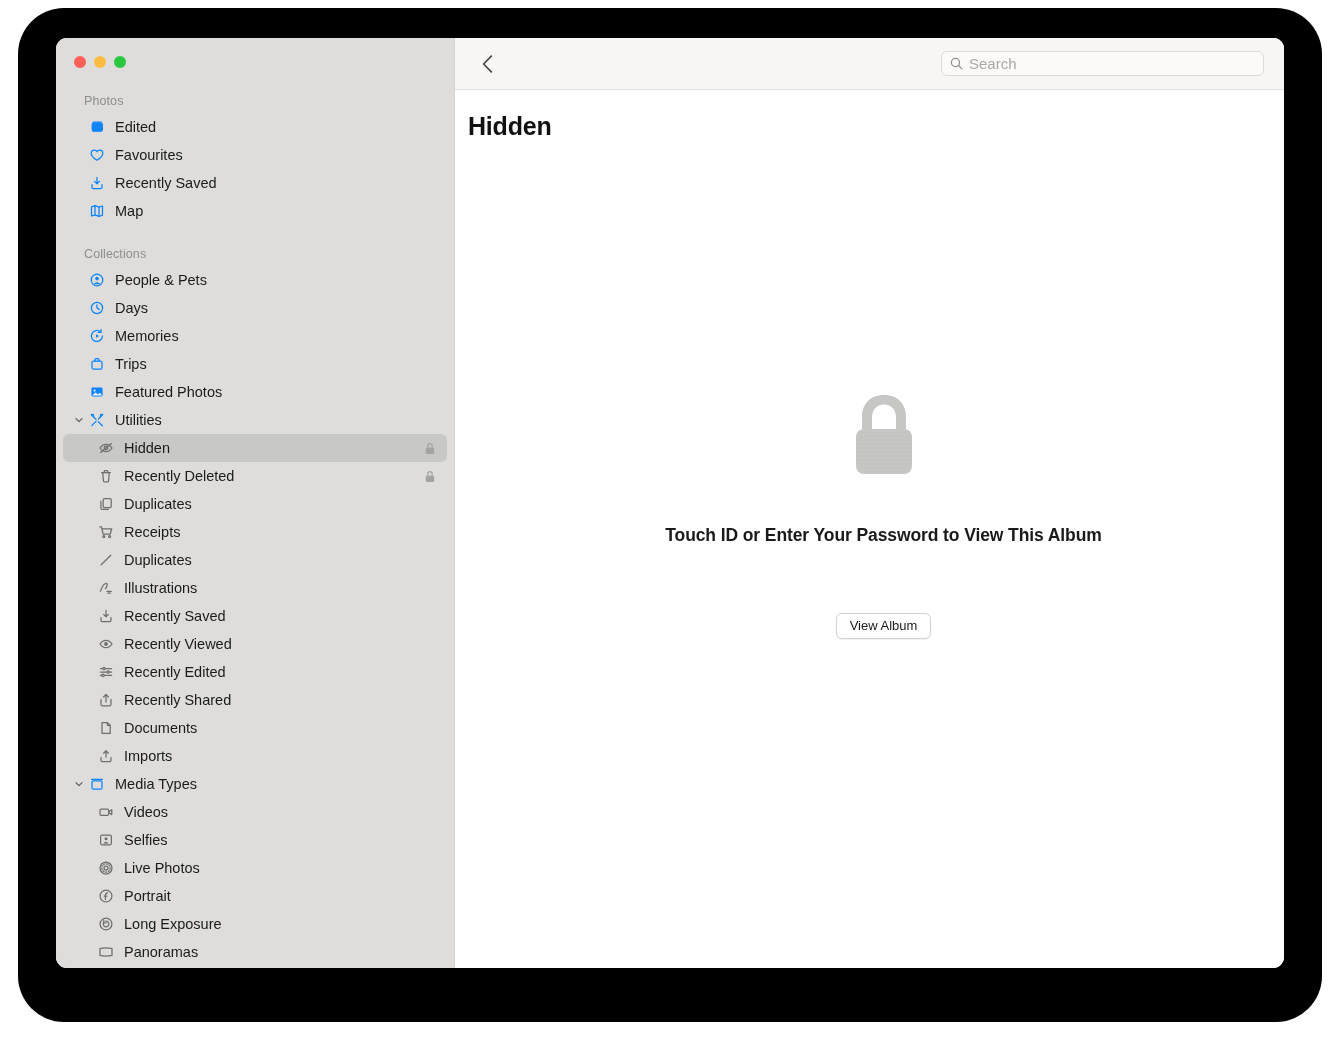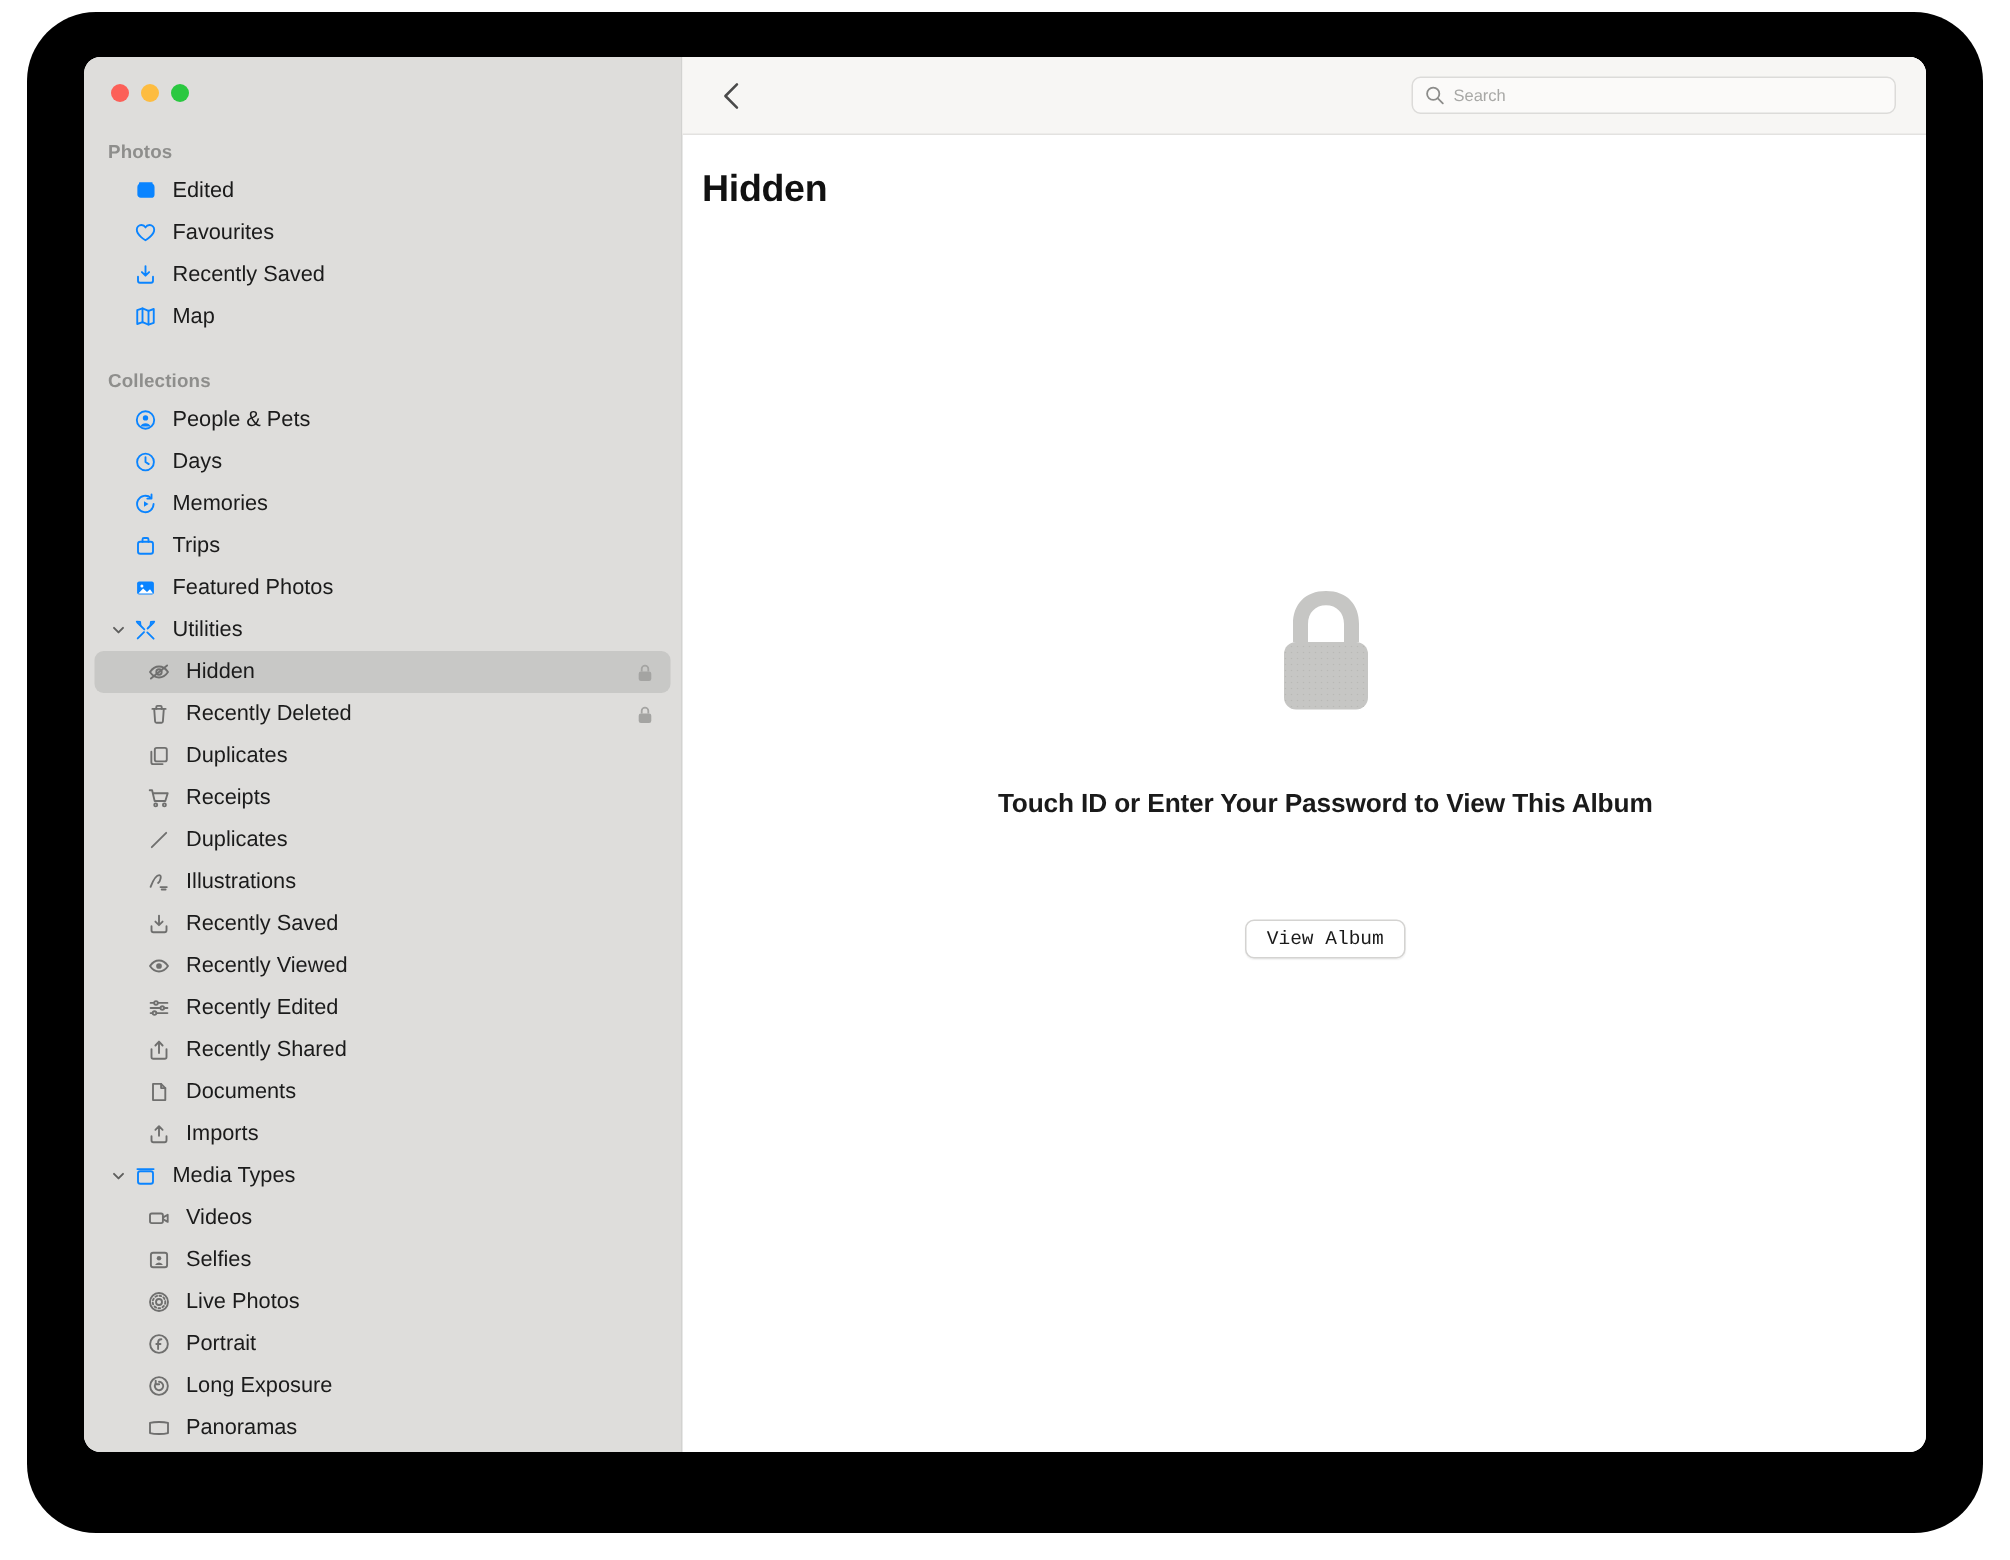--- a/index.html
+++ b/index.html
@@ -54,23 +54,24 @@
     height: 44px;
   }
   .tl { width: 12px; height: 12px; border-radius: 50%; }
   .tl-red { background: #fc6058; }
   .tl-yellow { background: #fdbc40; }
   .tl-green { background: #2ac840; }
 
   .section-header {
     font-size: 12.5px;
     color: #8e8e8c;
-    font-weight: 700;
+    font-weight: 400;
     padding: 12px 16px 5px 16px;
     letter-spacing: 0.1px;
+    margin-left: 12px;
   }
   .section-header.collections { padding-top: 22px; }
 
   .row {
     display: flex;
     align-items: center;
     height: 28px;
     margin: 0 7px;
     border-radius: 6px;
     padding-left: 9px;
@@ -151,21 +152,21 @@
     height: 25px;
     border: 1px solid #dcdbd9;
     border-radius: 6px;
     background: #fbfaf9;
     display: flex;
     align-items: center;
     padding: 0 8px;
     gap: 6px;
   }
   #search-field .placeholder {
-    font-size: 11px;
+    font-size: 15px;
     color: #a8a8a6;
   }
 
   #page-title {
     font-size: 25px;
     font-weight: bold;
     color: #111111;
     padding: 22px 0 0 13px;
     letter-spacing: -0.2px;
   }
@@ -190,21 +191,21 @@
     letter-spacing: -0.1px;
   }
 
   #view-album-button {
     font-size: 13px;
     color: #1a1a1a;
     background: #ffffff;
     border: 1px solid #d4d3d1;
     border-radius: 6px;
     padding: 4px 13px 5px 13px;
-    font-family: Liberation Mono, monospace;
+    font-family: Liberation Sans, sans-serif;
     cursor: default;
     box-shadow: 0 0.5px 1px rgba(0,0,0,0.06);
     margin-top: 46px;
   }
 </style>
 </head>
 <body>
 
 <div id="bezel"></div>
 

